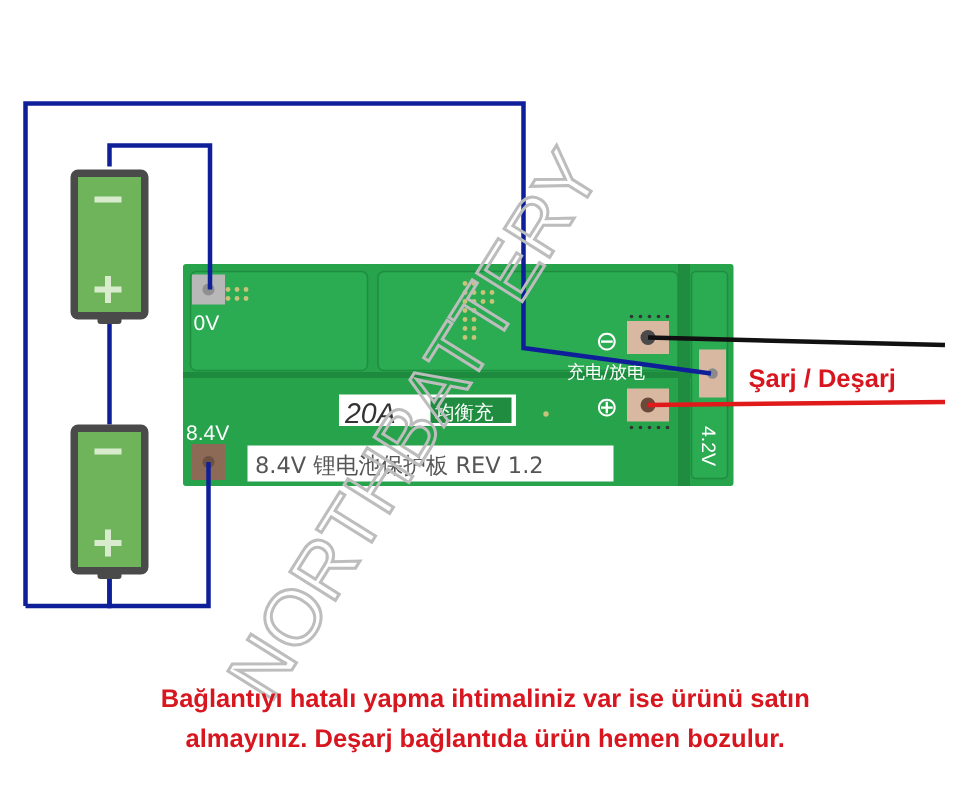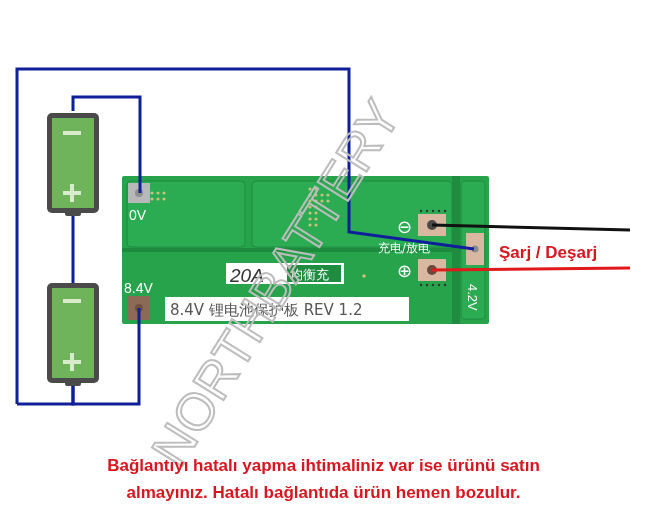--- a/index.html
+++ b/index.html
@@ -124,14 +124,14 @@
       <rect x="63" y="360" width="18" height="4"></rect>
         <rect x="70" y="353" width="4" height="18"></rect>
     </g>
   </g>
 
   <text x="0" y="0" fill="none" stroke="#bdbdbd" stroke-width="2" font-size="52" font-family="Liberation Sans, sans-serif" transform="translate(180,470) rotate(-58)">NORTHBATTERY</text>
 </svg>
 
 <div class="warning">
   <div>Bağlantıyı hatalı yapma ihtimaliniz var ise ürünü satın</div>
-  <div>almayınız. Hatalı bağlantıda ürün hemen bozulur.</div>
+  <div>almayınız. Deşarj bağlantıda ürün hemen bozulur.</div>
 </div>
 
 </body></html>

